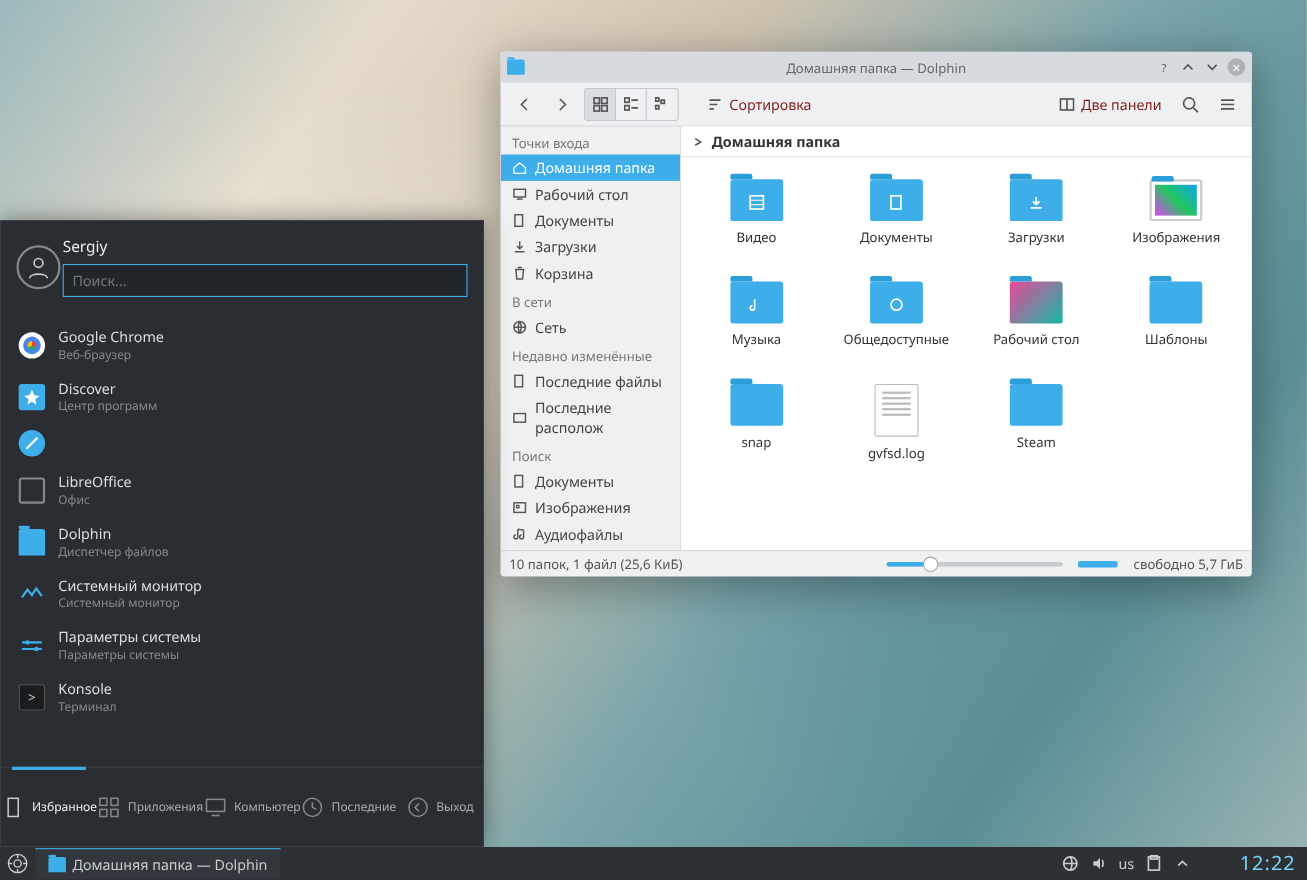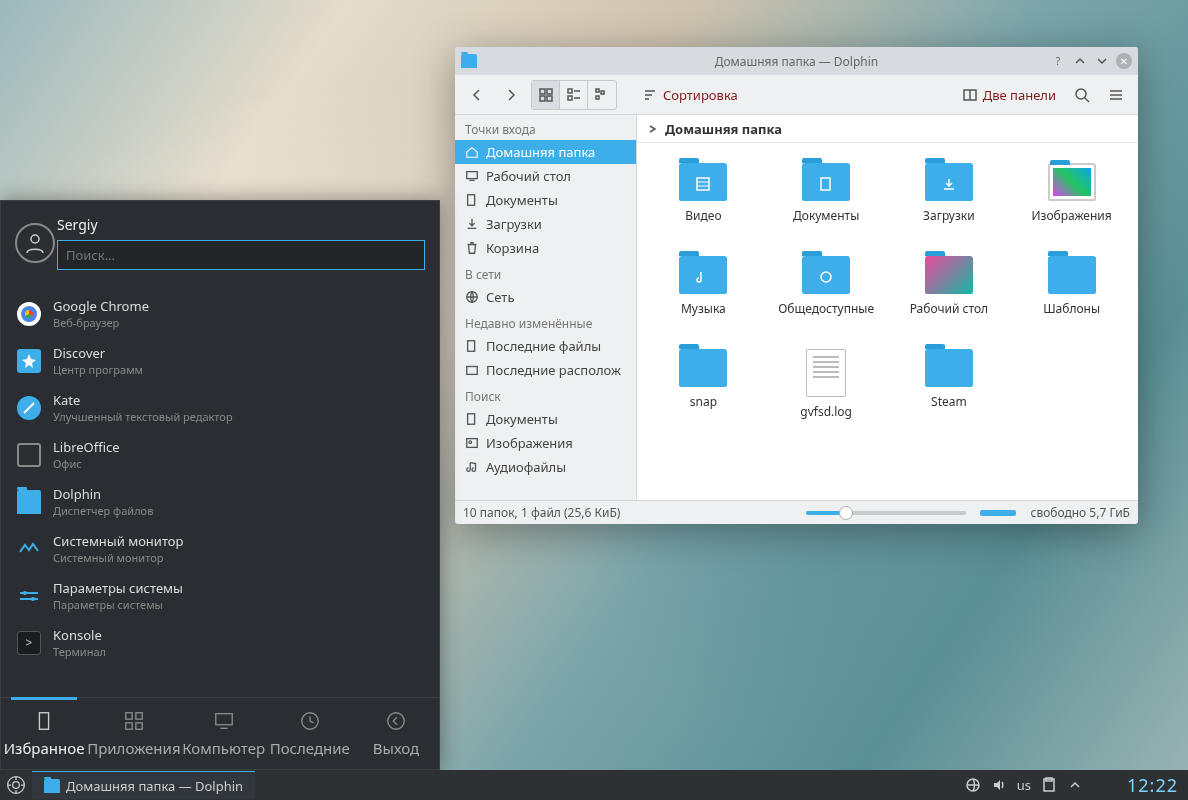--- a/index.html
+++ b/index.html
@@ -26,21 +26,21 @@
 .sm-userblock { flex:1; }
 .sm-username { font-size:14px; color:#eee; margin-bottom:6px; }
 .sm-search { width:100%; background:#232629; border:1px solid #3daee9; color:#ccc; padding:5px 8px; font-size:13px; outline:none; }
 .sm-apps { flex:1; overflow:auto; padding:6px 0; }
 .app-row { display:flex; align-items:center; gap:12px; padding:7px 16px; cursor:pointer; }
 .app-icon { width:24px; height:24px; flex-shrink:0; display:flex; align-items:center; justify-content:center; border-radius:3px; }
 .app-texts { display:flex; flex-direction:column; }
 .app-name { font-size:13px; color:#ddd; }
 .app-desc { font-size:11px; color:#888; }
 .sm-tabs { display:flex; border-top:1px solid #3a3e42; height:72px; }
-.sm-tab { flex:1; display:flex; flex-direction:column; align-items:center; justify-content:center; gap:6px; font-size:15px; color:#aaa; cursor:pointer; position:relative; }
+.sm-tab { flex:1; display:flex; flex-direction:row; align-items:center; justify-content:center; gap:6px; font-size:11px; color:#aaa; cursor:pointer; position:relative; }
 .sm-tab.active { color:#eee; }
 .sm-tab.active::before { content:""; position:absolute; top:-1px; left:10px; right:10px; height:3px; background:#3daee9; }
 .sm-tab svg { width:22px; height:22px; }
 
 
 .window { position:absolute; left:455px; top:47px; width:683px; height:477px; background:#eff0f1; border-radius:3px; box-shadow:0 8px 40px rgba(0,0,0,0.35); display:flex; flex-direction:column; overflow:hidden; }
 .titlebar { height:28px; background:#d7dade; display:flex; align-items:center; padding:0 6px; font-size:12px; color:#555; position:relative; }
 .titlebar-icon { width:16px; height:14px; background:#3daee9; border-radius:2px 2px 0 0; position:relative; margin-right:8px; }
 .titlebar-icon::before { content:""; position:absolute; top:-2px; left:0; width:7px; height:2px; background:#3daee9; border-radius:1px; }
 .title-text { position:absolute; left:50%; transform:translateX(-50%); color:#666; }
@@ -49,21 +49,21 @@
 .win-close { background:#adb2b7; color:#fff; }
 .toolbar { height:40px; display:flex; align-items:center; padding:0 8px; gap:6px; border-bottom:1px solid #d5d7da; }
 .tbtn { width:28px; height:28px; display:flex; align-items:center; justify-content:center; cursor:pointer; color:#555; border-radius:3px; }
 .tbtn-group { display:flex; border:1px solid #c5c8cc; border-radius:3px; }
 .tbtn-group .tbtn { border-radius:0; border-right:1px solid #c5c8cc; }
 .tbtn-group .tbtn:last-child { border-right:none; }
 .tbtn-group .tbtn.active { background:#d9dce0; }
 .tbtn-text { display:flex; align-items:center; gap:6px; font-size:13px; color:#7f1d1d; padding:0 6px; cursor:pointer; }
 .toolbar-spacer { flex:1; }
 .window-body { flex:1; display:flex; min-height:0; }
-.places { width:182px; background:#eff0f1; border-right:1px solid #d5d7da; overflow-y:auto; font-size:13px; color:#444; padding-bottom:6px; }
+.places { width:164px; background:#eff0f1; border-right:1px solid #d5d7da; overflow-y:auto; font-size:13px; color:#444; padding-bottom:6px; }
 .places-section { padding:6px 10px 2px; font-size:12px; color:#777; }
 .place-item { display:flex; align-items:center; gap:7px; padding:3px 10px; cursor:pointer; }
 .place-item.selected { background:#3daee9; color:#fff; }
 .place-icon { width:14px; height:14px; flex-shrink:0; }
 .content { flex:1; display:flex; flex-direction:column; background:#fff; }
 .breadcrumb { height:28px; display:flex; align-items:center; padding:0 10px; gap:8px; font-size:13px; border-bottom:1px solid #e5e7ea; }
 .breadcrumb .crumb { font-weight:bold; color:#333; }
 .file-grid { flex:1; padding:16px 10px; display:grid; grid-template-columns:repeat(4, 1fr); gap:24px 10px; align-content:start; overflow:auto; }
 .file-item { display:flex; flex-direction:column; align-items:center; gap:6px; cursor:pointer; padding:4px; border-radius:3px; }
 .folder-icon { width:48px; height:38px; background:#3daee9; border-radius:3px 3px 2px 2px; position:relative; }
@@ -394,24 +394,20 @@
           <div class="app-name">Discover</div>
           <div class="app-desc">Центр программ</div>
         </div>
       </div>
       <div class="app-row">
         <div class="app-icon ico-kate">
           <svg width="16" height="16">
             <path d="M3 13L13 3" stroke="#fff" stroke-width="2"></path>
           </svg>
         </div>
-        <div class="app-texts">
-          <div class="app-name">Kate</div>
-          <div class="app-desc">Улучшенный текстовый редактор</div>
-        </div>
       </div>
       <div class="app-row">
         <div class="app-icon ico-libre"></div>
         <div class="app-texts">
           <div class="app-name">LibreOffice</div>
           <div class="app-desc">Офис</div>
         </div>
       </div>
       <div class="app-row">
         <div class="app-icon ico-dolphin"></div>

